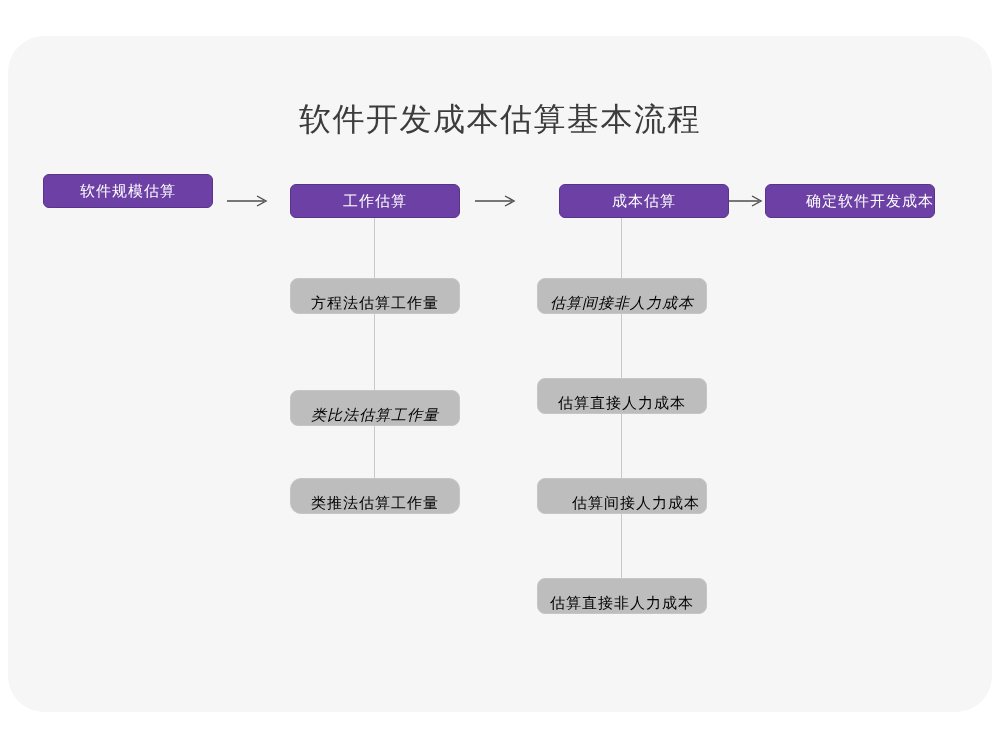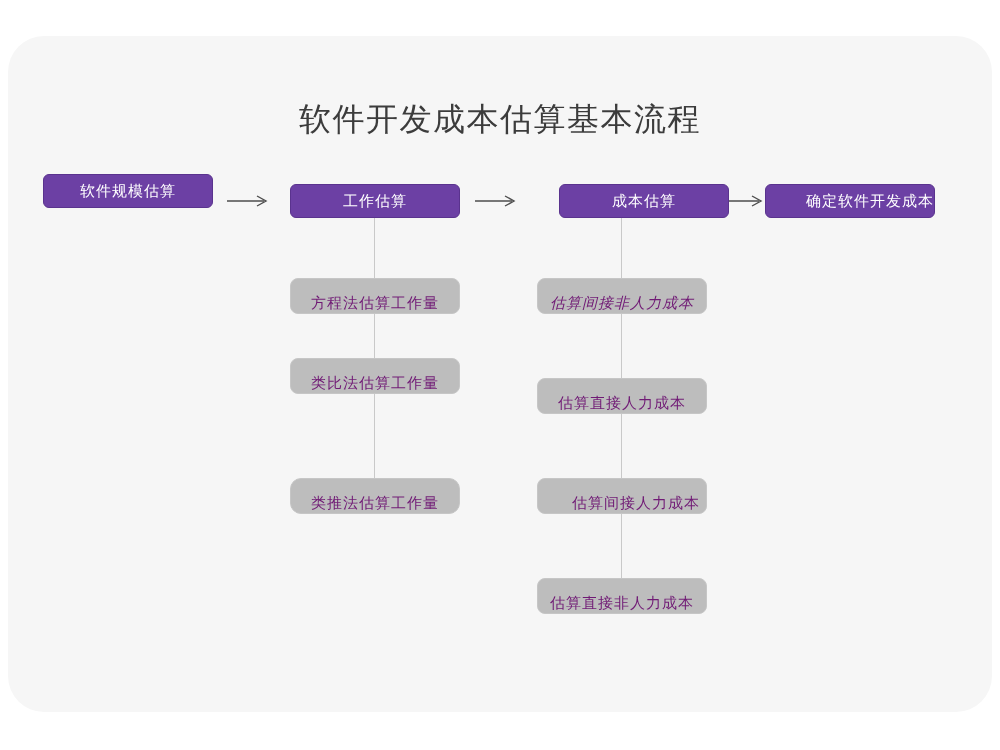--- a/index.html
+++ b/index.html
@@ -46,21 +46,21 @@
     font-size: 15px;
     letter-spacing: 1px;
   }
   .node-gray {
     background: #bdbdbd;
     border: 1px solid #c6c6c6;
     border-radius: 8px;
     height: 36px;
   }
   .node-gray .node-label {
-    color: #701a75;
+    color: #000000;
     font-size: 15px;
     letter-spacing: 1px;
     margin-top: 14px;
   }
 
   .h-arrow { position: absolute; top: 193px; width: 50px; height: 16px; z-index: 1; }
 
   .v-line {
     position: absolute;
     width: 1px;
@@ -73,21 +73,21 @@
   #node-work   { left: 290px; top: 184px; justify-content: center; }
   #node-cost   { left: 559px; top: 184px; justify-content: center; }
   #node-final  { left: 765px; top: 184px; padding-left: 40px; }
 
   #arrow-1 { left: 222px; }
   #arrow-2 { left: 470px; }
   #arrow-3 { left: 717px; }
 
   
   #work-sub-0 { left: 290px; top: 278px; }
-  #work-sub-1 { left: 290px; top: 358px; }
+  #work-sub-1 { left: 290px; top: 390px; font-style: italic; }
   #work-sub-2 { left: 290px; top: 478px; border-radius: 11px; }
   #work-line  { left: 374px; top: 218px; height: 270px; }
 
   
   #cost-sub-0 { left: 537px; top: 278px; font-style: italic; }
   #cost-sub-1 { left: 537px; top: 378px; }
   #cost-sub-2 { left: 537px; top: 478px; padding-left: 28px; }
   #cost-sub-3 { left: 537px; top: 578px; align-items: center; }
   #cost-line  { left: 621px; top: 218px; height: 370px; }
 </style>

